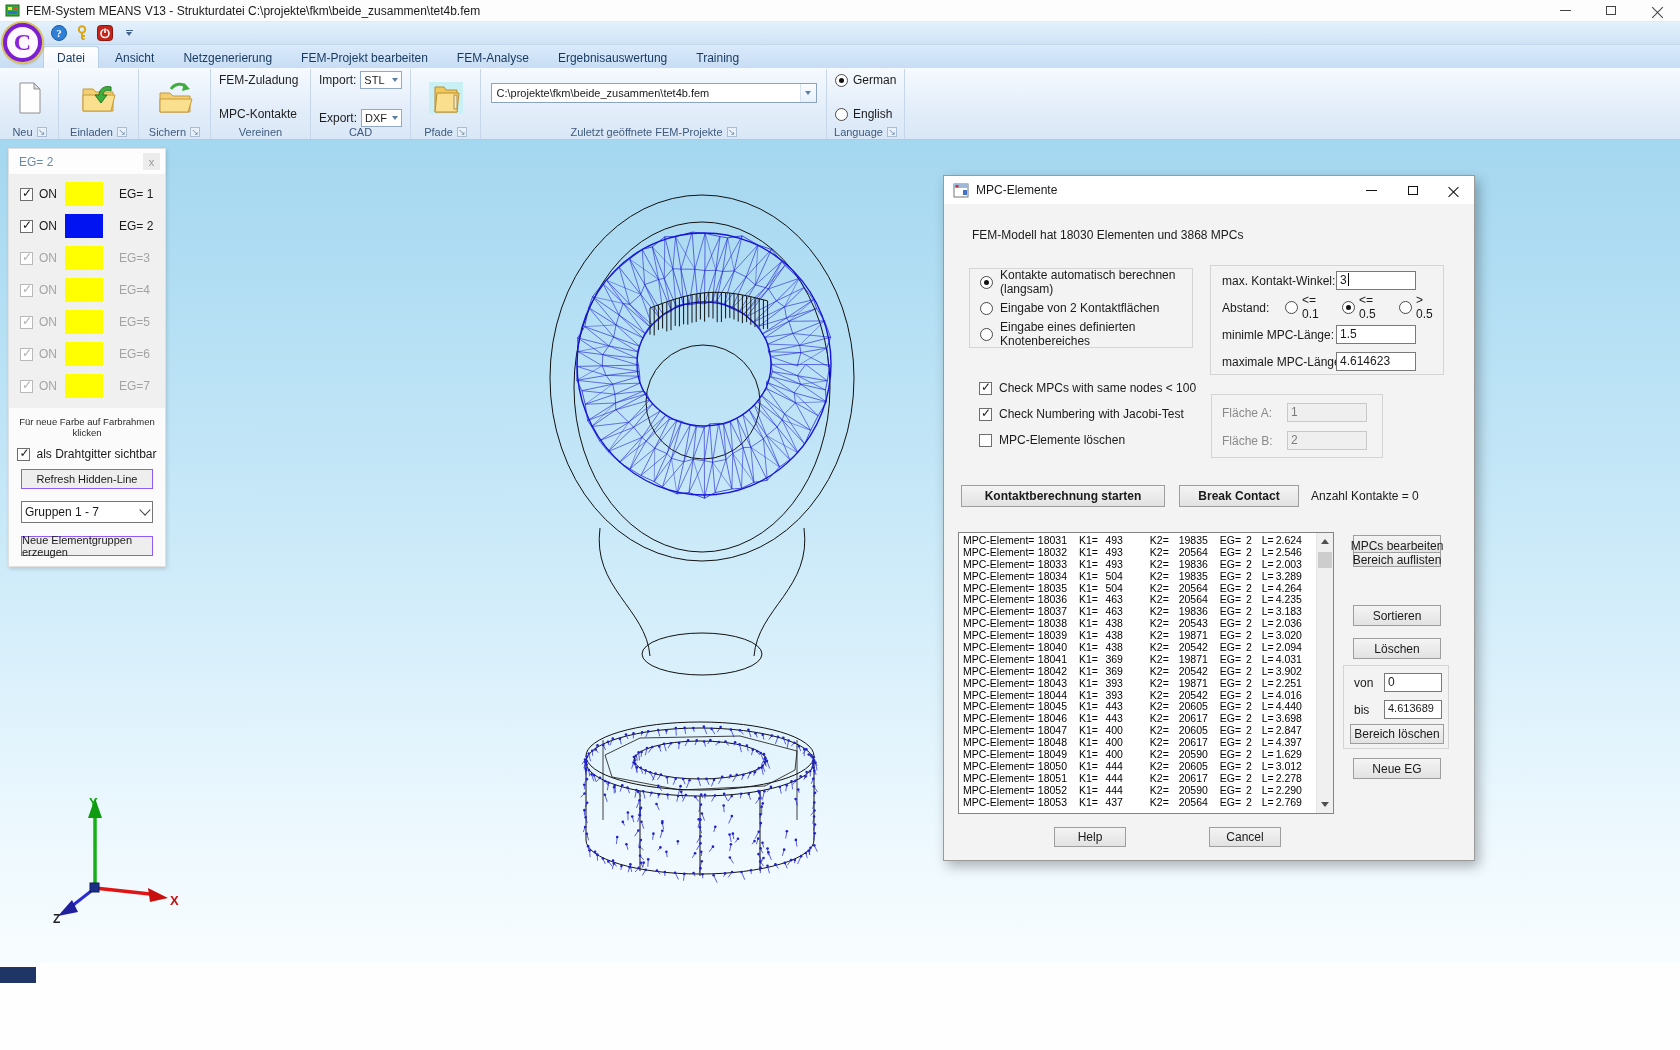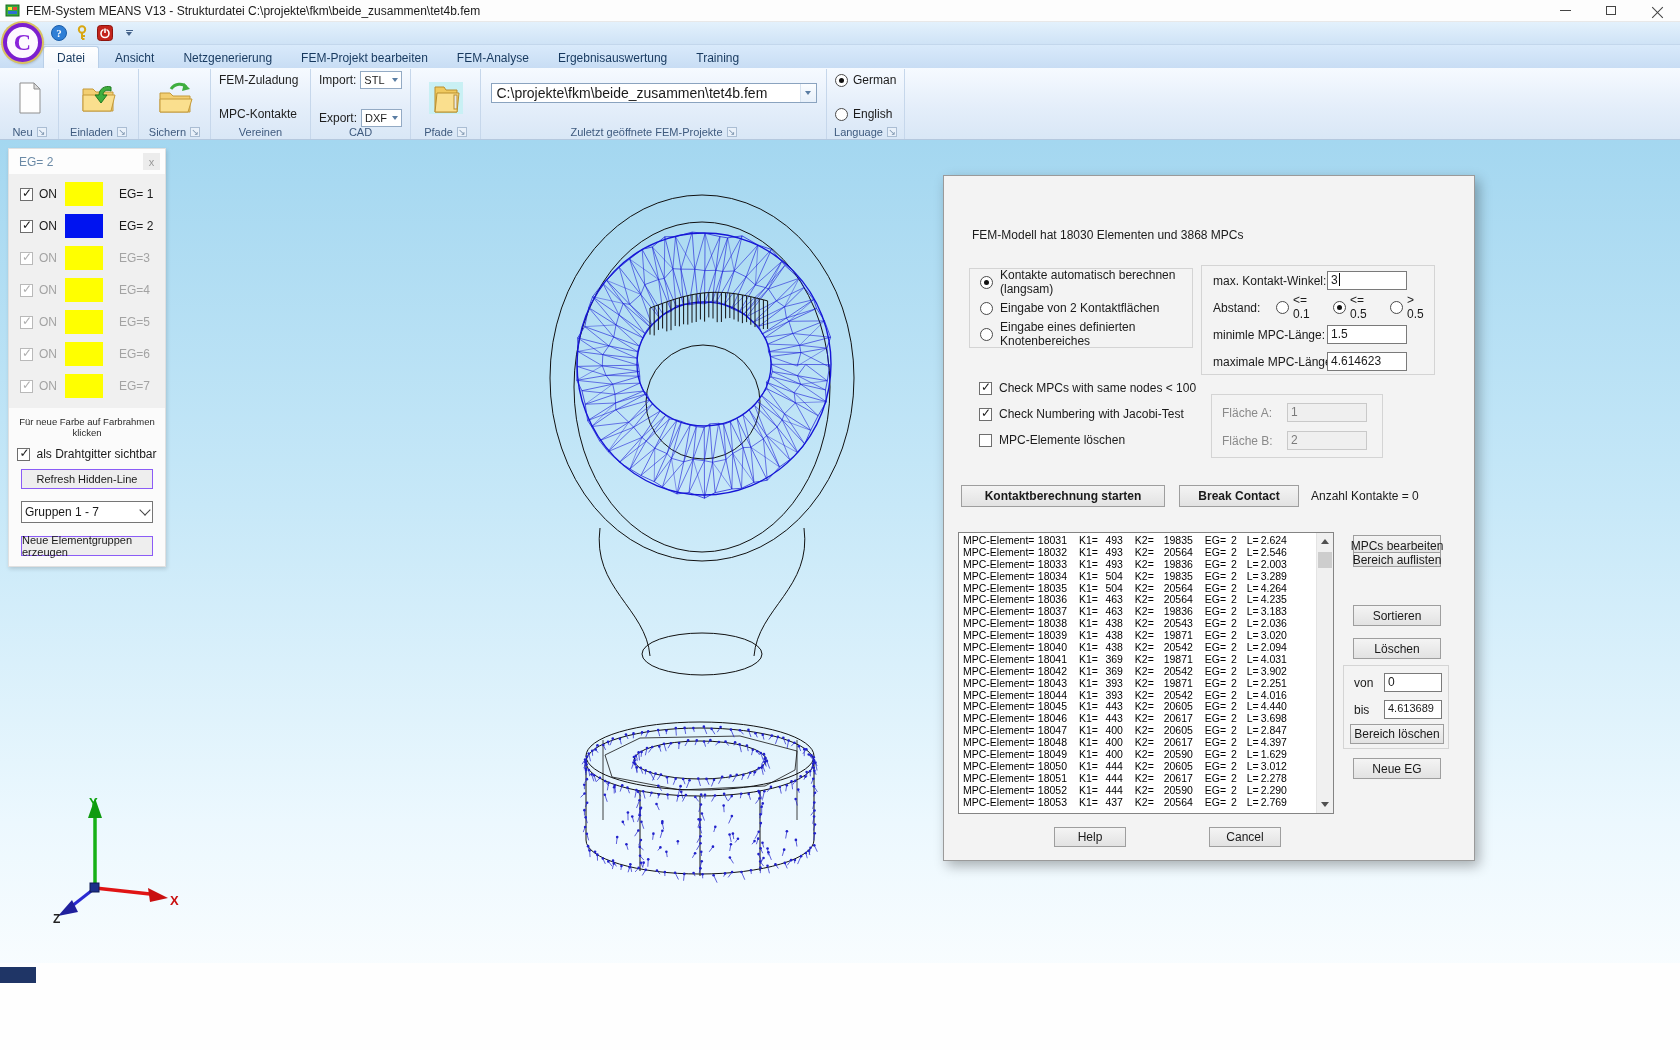--- a/index.html
+++ b/index.html
@@ -41,21 +41,21 @@
   .big-btn{flex:1;display:flex;align-items:center;justify-content:center;padding:3px 8px 0}
   .g-neu{width:58px}.g-einladen{width:80px}.g-sichern{width:72px}
   .g-vereinen{width:100px}.g-cad{width:100px}.g-pfade{width:70px}
   .g-recent{width:346px}.g-language{width:78px}
   .stack{flex:1;display:flex;flex-direction:column;justify-content:center;gap:20px;width:100%;padding:2px 8px 0}
   .flat-btn{font-size:12px;color:#1e1e1e;text-align:left;white-space:nowrap}
   .cad-row{display:flex;align-items:center;gap:4px;font-size:12px;color:#1e1e1e;white-space:nowrap}
   .mini-combo{width:46px;height:18px;border:1px solid #93aac4;background:#fff;display:flex;align-items:center;justify-content:space-between;padding:0 3px;font-size:11px}
   .tri-down{width:0;height:0;border-left:3px solid transparent;border-right:3px solid transparent;border-top:4px solid #5a7da3}
   .combo{width:326px;height:20px;border:1px solid #8aa3bf;background:#fff;display:flex;align-items:center;margin-top:14px}
-  .combo .cval{flex:1;padding:0 5px;font-size:14px;white-space:nowrap;overflow:hidden}
+  .combo .cval{flex:1;padding:0 5px;font-size:11px;white-space:nowrap;overflow:hidden}
   .combo .cbtn{width:16px;height:100%;display:flex;align-items:center;justify-content:center;border-left:1px solid #d6e2ef;background:linear-gradient(#fbfdff,#e7f0fa)}
   .radio{width:13px;height:13px;border:1px solid #4a4a4a;border-radius:50%;background:#fff;position:relative;flex:none}
   .radio.sel::after{content:"";position:absolute;left:3px;top:3px;right:3px;bottom:3px;border-radius:50%;background:#111}
   .lang-row{display:flex;align-items:center;gap:5px;font-size:12px}
 
   
   .canvas{position:relative;flex:1;background:linear-gradient(180deg,#a4d7f0 0%,#c7e8f8 40%,#ecf8fe 75%,#ffffff 100%);overflow:hidden}
   svg.scene{position:absolute;left:0;top:0}
   .bottom-strip{position:absolute;left:0;bottom:0;width:100%;height:87px;background:#fefefe;z-index:5}
   .navy-swatch{position:absolute;left:0;top:4px;width:36px;height:16px;background:#1f3566}
@@ -101,21 +101,21 @@
   .rrow{display:flex;align-items:center;gap:7px;height:26px;padding-left:10px}
   .crow{display:flex;align-items:center;gap:7px;height:26px}
   .wbtn{position:absolute;display:flex;align-items:center;justify-content:center;background:linear-gradient(#f4f4f4,#e2e2e2);border:1px solid #9e9e9e;font-size:12px;white-space:nowrap}
   .wbtn.bold{font-weight:bold}
   .listbox{position:absolute;left:14px;top:356px;width:376px;height:282px;background:#fff;border:1px solid #848484}
   .list-rows{position:absolute;left:4px;top:2px;right:18px;bottom:1px;overflow:hidden}
   .lrow{height:11.9px;line-height:11.9px;font-size:10.5px;white-space:nowrap;color:#000}
   .lrow span{display:inline-block}
   .w-lab-el{width:72px}.w-num-el{width:32px;text-align:right}
   .w-lab-k1{width:22px;margin-left:9px}.w-num-k1{width:22px;text-align:right}
-  .w-lab-k2{width:24px;margin-left:9px}.w-num-k2{width:34px;text-align:right}
+  .w-lab-k2{width:24px;margin-left:24px}.w-num-k2{width:34px;text-align:right}
   .w-lab-eg{width:24px;margin-left:9px}.w-num-eg{width:8px;text-align:right}
   .w-lab-l{width:14px;margin-left:7px}.w-num-l{width:32px}
   .vscroll{position:absolute;right:0;top:0;bottom:0;width:17px;background:#f0f0f0;border-left:1px solid #e4e4e4}
   .sarrow{position:absolute;left:0;width:16px;height:17px;display:flex;align-items:center;justify-content:center}
   .sarrow.up{top:0}.sarrow.down{bottom:0}
   .tri-up-s{width:0;height:0;border-left:4px solid transparent;border-right:4px solid transparent;border-bottom:5px solid #505050}
   .tri-down-s{width:0;height:0;border-left:4px solid transparent;border-right:4px solid transparent;border-top:5px solid #505050}
   .sthumb{position:absolute;left:1px;top:19px;width:14px;height:16px;background:#cdcdcd}
 </style>
 </head>
@@ -1432,40 +1432,60 @@
       </div>
       <div class="panel-btn">Refresh Hidden-Line</div>
       <div class="panel-select">
         <span>Gruppen  1 -  7</span>
         <span class="chev"></span>
       </div>
       <div class="panel-btn last">Neue Elementgruppen erzeugen</div>
     </div>
 
     <div class="dialog">
+      <div class="dlg-title">
+        <svg width="16" height="15">
+          <rect x="1" y="1" width="14" height="13" fill="#fff" stroke="#777"></rect>
+          <rect x="1" y="1" width="14" height="4" fill="#9db8d8"></rect>
+          <rect x="2.5" y="2" width="3" height="2.5" fill="#c33"></rect>
+          <rect x="10" y="7" width="4" height="5" fill="#4472c4"></rect>
+        </svg>
+        <span class="dtext">MPC-Elemente</span>
+        <div class="dlg-controls">
+          <div class="dlg-btn">
+              <span class="glyph-min"></span>
+            </div>
+          <div class="dlg-btn">
+              <span class="glyph-max"></span>
+            </div>
+          <div class="dlg-btn">
+              <span class="glyph-close"></span>
+            </div>
+        </div>
+      </div>
 
       <div class="dlg-lbl" style="left:28px;top:52px">FEM-Modell hat  18030 Elementen und  3868 MPCs</div>
 
       <div class="gbox" style="left:25px;top:92px;width:224px;height:80px">
 
       <div class="rrow">
             <span class="radio sel"></span>
             <span>Kontakte automatisch berechnen (langsam)</span>
           </div>
           <div class="rrow">
             <span class="radio"></span>
             <span>Eingabe von 2 Kontaktflächen</span>
           </div>
           <div class="rrow">
             <span class="radio"></span>
             <span>Eingabe eines definierten Knotenbereiches</span>
           </div>
         </div>
 
-      <div class="gbox" style="left:257px;top:89px;width:234px;height:110px">
+      <div class="gbox" style="left:266px;top:89px;width:234px;height:110px">
         <span class="dlg-lbl" style="left:11px;top:8px">max. Kontakt-Winkel:</span>
         <span class="tbox" style="left:125px;top:5px;width:80px"><span>3</span><span class="caret"></span></span>
         <span class="dlg-lbl" style="left:11px;top:35px">Abstand:</span>
         <div style="position:absolute;left:74px;top:32px;display:flex;gap:6px">
 
         <span class="crow" style="height:18px">
               <span class="radio"></span>
               <span style="margin-left:-3px">&lt;= 0.1</span>
             </span>
             <span class="crow" style="height:18px">

